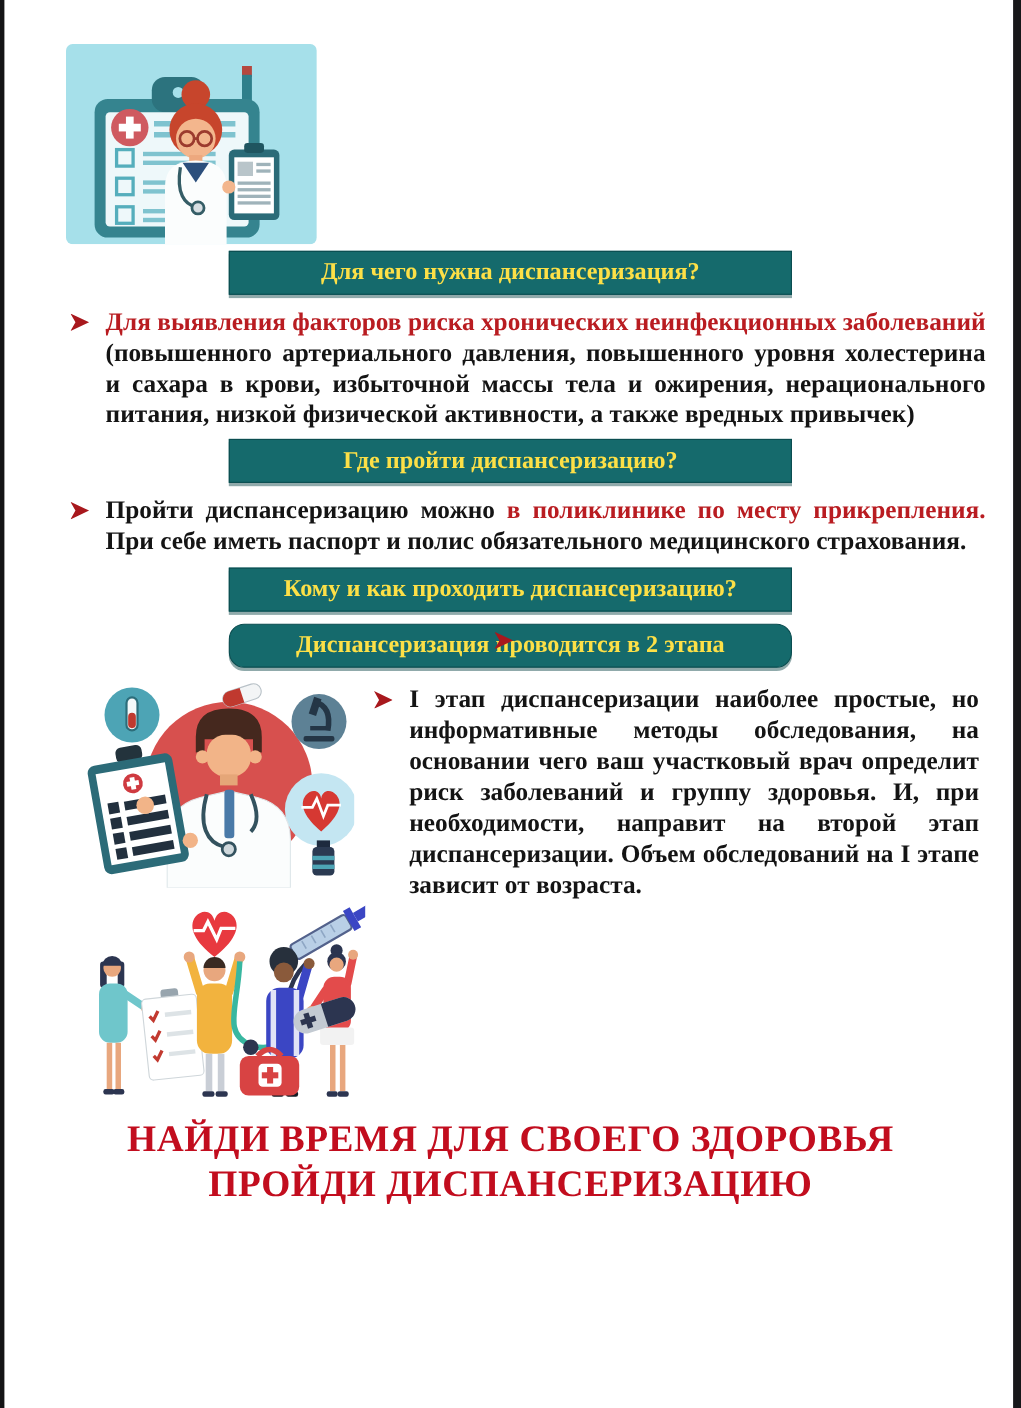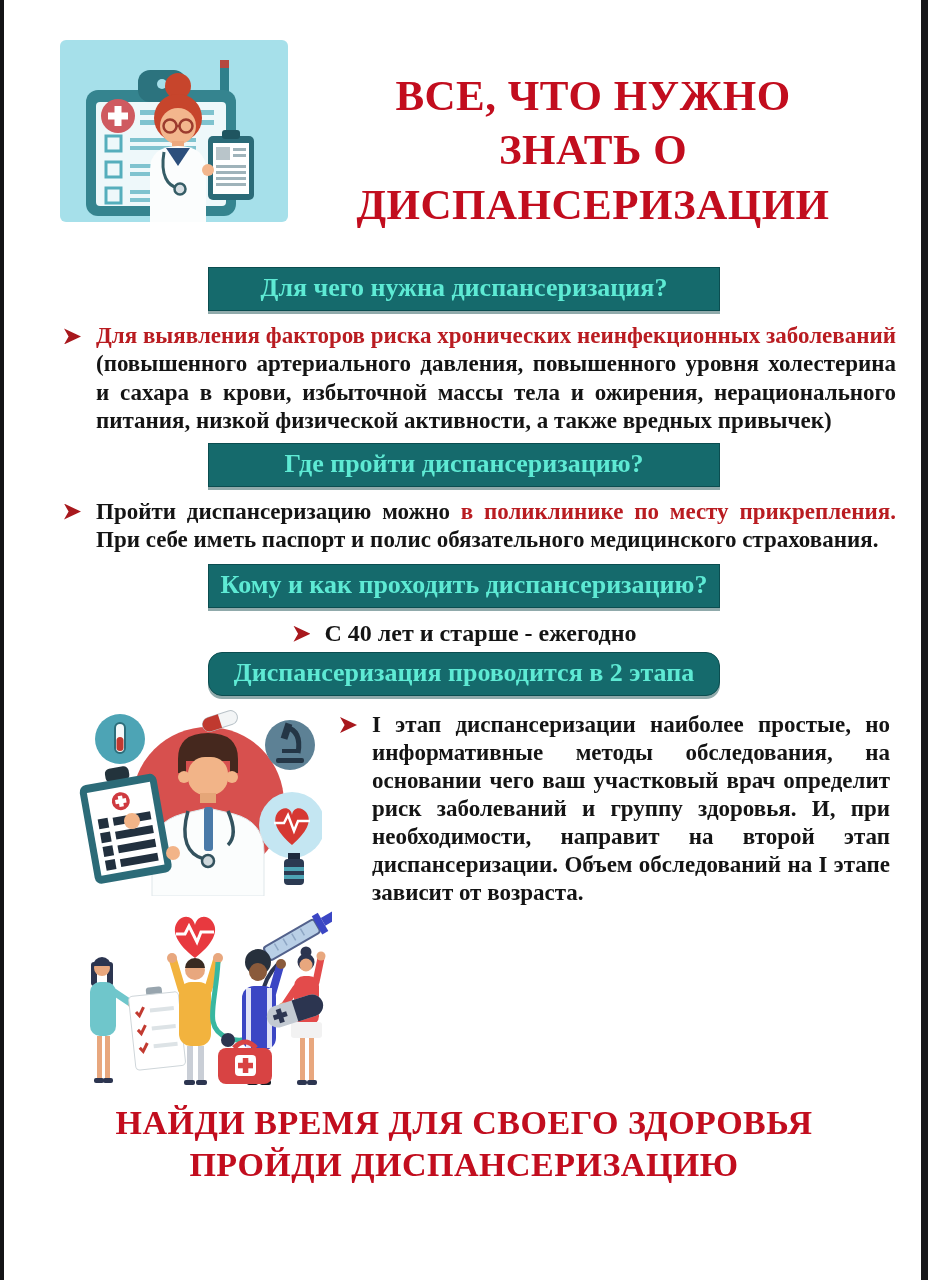--- a/index.html
+++ b/index.html
@@ -26,22 +26,22 @@
   .title{
     flex:1;text-align:center;color:var(--title-red);
     font-weight:bold;font-size:43px;line-height:1.27;
     padding:0 10px 0 6px;letter-spacing:.5px;
   }
 
   .banner{
     width:512px;margin:0 auto;background:var(--teal);
     border:1px solid var(--teal-dark);
     box-shadow:0 3px 0 rgba(9,66,68,.45);
-    color:#5eead4;text-align:center;
-    font-size:26px;font-weight:bold;padding:5px 4px 7px;
+    color:#fde047;text-align:center;
+    font-size:22px;font-weight:bold;padding:5px 4px 7px;
   }
   .banner.why{margin-top:6px;}
   .banner.where{margin-top:8px;}
   .banner.who{margin-top:10px;}
   .banner.stages{margin-top:4px;border-radius:14px;}
 
   .bullets{padding:9px 32px 0 62px;}
   .bullet{
     position:relative;padding-left:34px;margin:2px 0 0;
     font-size:23px;font-weight:bold;line-height:1.22;
@@ -137,25 +137,20 @@
             <rect x="156" y="125" width="30" height="3"></rect>
               <rect x="156" y="131" width="30" height="3"></rect>
             <rect x="156" y="137" width="30" height="3"></rect>
               <rect x="156" y="143" width="30" height="3"></rect>
           </g>
         </g>
         <circle cx="148" cy="130" r="6" fill="#f3b68d"></circle>
       </g>
     </svg>
   </div>
-  <h1 class="title">
-    <div>ВСЕ, ЧТО НУЖНО</div>
-    <div>ЗНАТЬ О</div>
-    <div>ДИСПАНСЕРИЗАЦИИ</div>
-  </h1>
 </header>
 
 <div class="banner why">Для чего нужна диспансеризация?</div>
 
 <section class="bullets">
   <p class="bullet">
     <span class="marker"></span>
     <span class="red">Для выявления факторов риска хронических неинфекционных заболеваний </span><span>(повышенного артериального давления, повышенного уровня холестерина и сахара в крови, избыточной массы тела и ожирения, нерационального питания, низкой физической активности, а также вредных привычек)</span>
   </p>
 </section>
@@ -167,21 +162,20 @@
     <span class="marker"></span>
     <span>Пройти диспансеризацию можно </span><span class="red">в поликлинике по месту прикрепления.</span><span> При себе иметь паспорт и полис обязательного медицинского страхования.</span>
   </p>
 </section>
 
 <div class="banner who">Кому и как проходить диспансеризацию?</div>
 
 <section class="ages">
   <p class="bullet">
     <span class="marker"></span>
-    <span>С 40 лет и старше - ежегодно</span>
   </p>
 </section>
 
 <div class="banner stages">Диспансеризация проводится в 2 этапа</div>
 
 <section class="stage-row one">
   <div class="stage-illus">
     <svg width="252" height="195" viewBox="0 0 252 195">
       <circle cx="138" cy="102" r="76" fill="#d7504e"></circle>
       <g>

